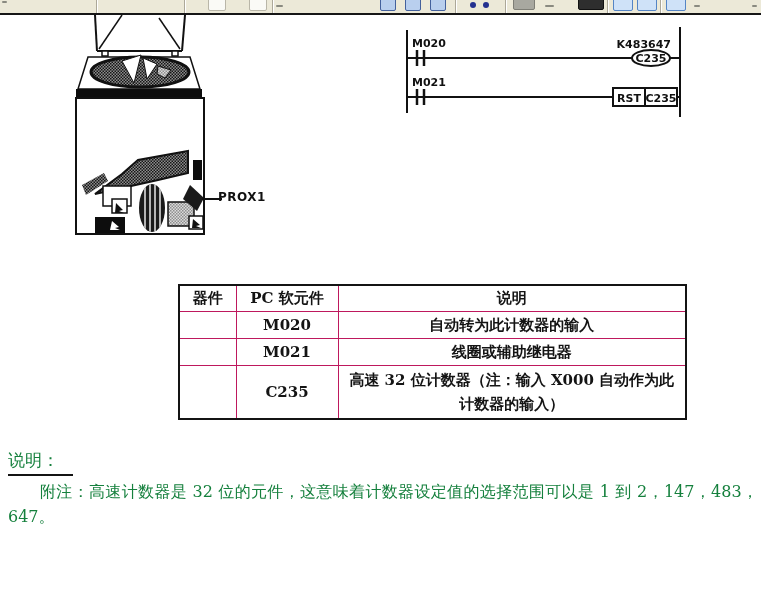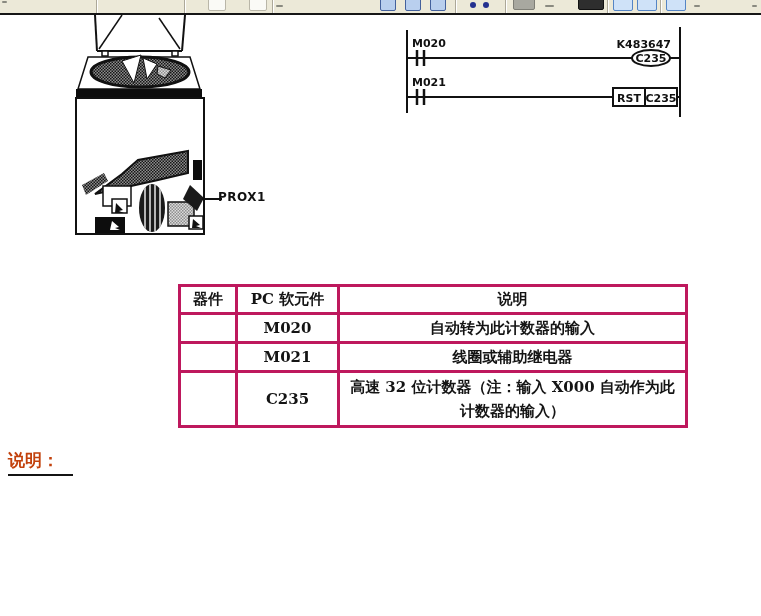--- a/index.html
+++ b/index.html
@@ -29,28 +29,28 @@
   .page{position:absolute;left:0;top:15px;width:761px;height:601px;background:#fff;}
   .abs{position:absolute;}
 
   .prox-label{font-family:"DejaVu Sans","Liberation Sans",sans-serif;
     font-weight:bold;font-size:12px;letter-spacing:.5px;color:#111;}
 
   
   table.devtbl{border-collapse:collapse;table-layout:fixed;
     font-size:15px;font-weight:bold;color:#141414;}
   table.devtbl{border:2px solid #141414;}
-  table.devtbl td{border:3px solid #be185d;text-align:center;vertical-align:middle;
+  table.devtbl td{border:1px solid #be185d;text-align:center;vertical-align:middle;
     padding:1px 6px;line-height:23px;}
   table.devtbl td.desc{line-height:24px;}
   .mono-label{font-family:"DejaVu Serif","Liberation Serif",serif;font-weight:bold;}
 
   
   .notes{position:absolute;left:8px;top:433px;width:750px;
-    font-size:16px;font-weight:bold;line-height:25px;color:#c2410c;}
+    font-size:16px;font-weight:normal;line-height:25px;color:#15803d;}
   .notes-heading{display:inline-block;font-size:17px;
     border-bottom:2px solid #141414;padding:0 14px 1px 0;margin-bottom:3px;}
   .notes p{margin:0;text-indent:2em;text-align:justify;}
 </style>
 </head>
 <body>
 
 <div class="toolbar">
   <div class="tb-ico ico-dash" style="left:2px;width:5px;top:1px"></div>
   <div class="tb-sep" style="left:96px"></div>
@@ -198,15 +198,16 @@
       <tr>
         <td></td>
         <td class="mono-label">C235</td>
         <td class="desc" style="height:50px">高速 32 位计数器（注：输入 X000 自动作为此计数器的输入）</td>
       </tr>
     </tbody>
   </table>
 
   <div class="notes">
     <span class="notes-heading">说明：</span>
+    <p>附注：高速计数器是 32 位的元件，这意味着计数器设定值的选择范围可以是 1 到 2，147，483，647。</p>
   </div>
 
 </div>
 
 </body></html>

